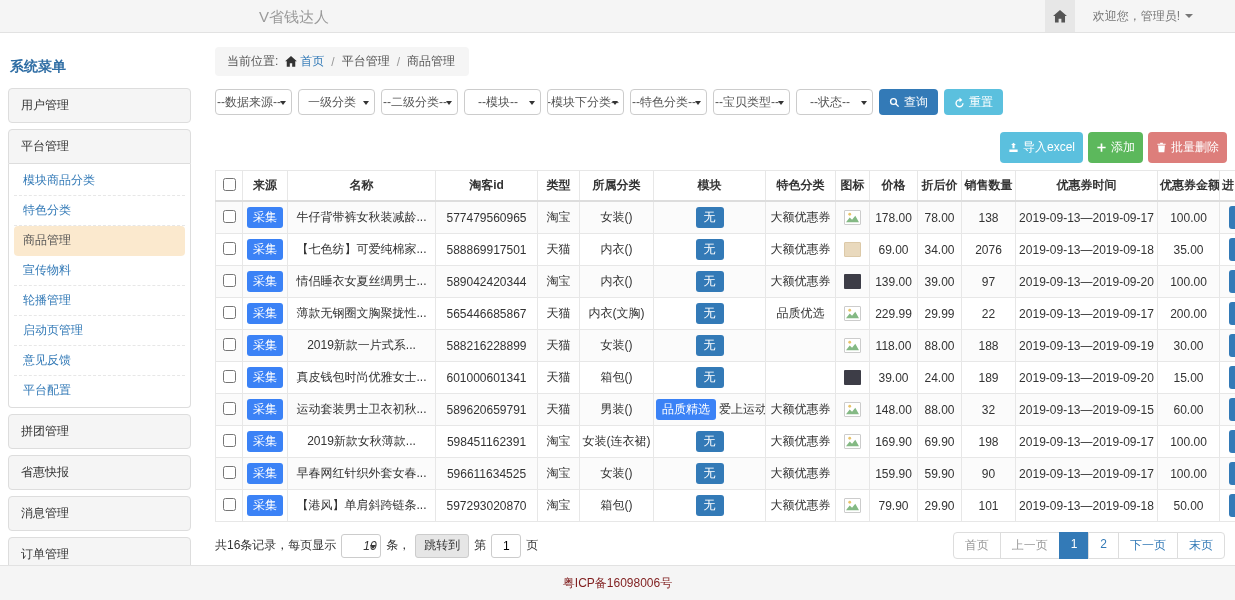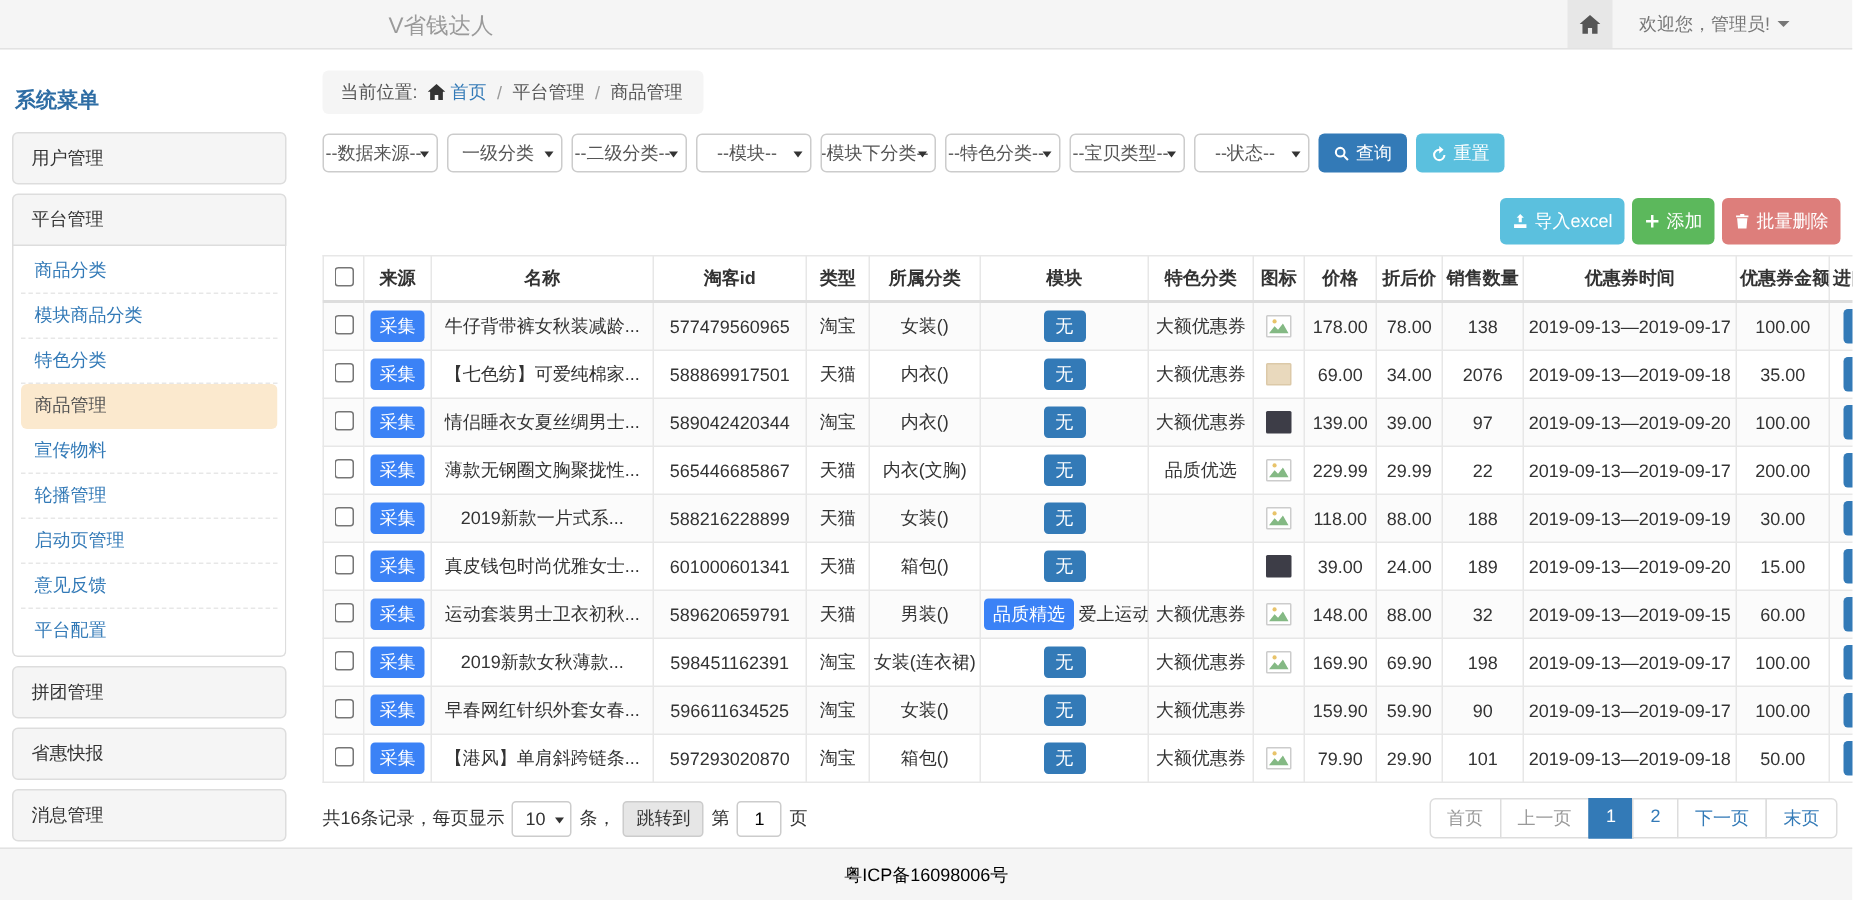--- a/index.html
+++ b/index.html
@@ -61,37 +61,37 @@
   .thumb { display:inline-block; width:17px; height:15px; vertical-align:middle; border-radius:1px; }
   .thumb.broken { background:#fff; border:1px solid #ccc; position:relative; }
   .thumb.beige  { background:#e9d9bd; border:1px solid #dcc9a8; }
   .thumb.dark   { background:#3d3d47; }
   .module-extra { margin-left:3px; }
   input[type="checkbox"] { width:13px; height:13px; cursor:pointer; }
   
   .pagerow { margin-top:10px; display:flex; justify-content:space-between; align-items:center; padding-right:2px; }
   .pageinfo { display:flex; align-items:center; gap:5px; color:#333; }
   .pp-select { position:relative; border:1px solid #ccc; border-radius:3px; height:24px; width:40px;
-    display:flex; align-items:center; padding-left:8px; background:#fff; cursor:pointer; }
+    display:flex; align-items:center; padding-left:21px; background:#fff; cursor:pointer;font-style:italic; }
   .pp-select .caret2 { position:absolute; right:4px; top:10px; width:0; height:0;
     border-left:3.5px solid transparent; border-right:3.5px solid transparent; border-top:4px solid #333; }
   .jumpbtn { background:#e6e6e6; border:1px solid #ccc; border-radius:3px; height:24px; padding:0 8px;
     color:#333; cursor:pointer; font-size:12px; font-family:inherit; }
   .pageinput { width:30px; height:24px; border:1px solid #ccc; border-radius:3px; text-align:center; font-size:12px; font-family:inherit; }
   .pager { display:flex; }
   .page { border:1px solid #ddd; padding:4px 11px; background:#fff; color:#337ab7; margin-left:-1px; cursor:pointer; }
   .page:first-child { border-radius:4px 0 0 4px; margin-left:0; }
   .page:last-child { border-radius:0 4px 4px 0; }
   .page.muted { color:#999; }
   .page.active { background:#337ab7; border-color:#337ab7; color:#fff; }
   
   .footer { position:absolute; bottom:0; left:0; right:0; height:35px; background:#f5f5f5;
     border-top:1px solid #e2e2e2; display:flex; align-items:center; justify-content:center;
     color:#888; z-index:10; gap:2px; }
-  .footer a { color:#000000; text-decoration:none; cursor:pointer; }
+  .footer a { color:#7f1d1d; text-decoration:none; cursor:pointer; }
   svg { display:block; }
 </style>
 </head>
 <body>
 
 <div class="topbar">
   <span class="brand">V省钱达人</span>
   <div class="top-right">
     <div class="home-box">
       <span>
@@ -106,21 +106,20 @@
     </div>
   </div>
 </div>
 
 <div class="sidebar">
   <div class="side-title">系统菜单</div>
   <div id="side-menu">
       <div class="side-section">用户管理</div>
       <div class="side-section open">平台管理</div>
       <div class="sub-panel">
-        <div class="side-sub">商品分类</div>
         <div class="side-sub">模块商品分类</div>
         <div class="side-sub">特色分类</div>
         <div class="side-sub active">商品管理</div>
         <div class="side-sub">宣传物料</div>
         <div class="side-sub">轮播管理</div>
         <div class="side-sub">启动页管理</div>
         <div class="side-sub">意见反馈</div>
         <div class="side-sub">平台配置</div>
       </div>
       <div class="side-section">拼团管理</div>

